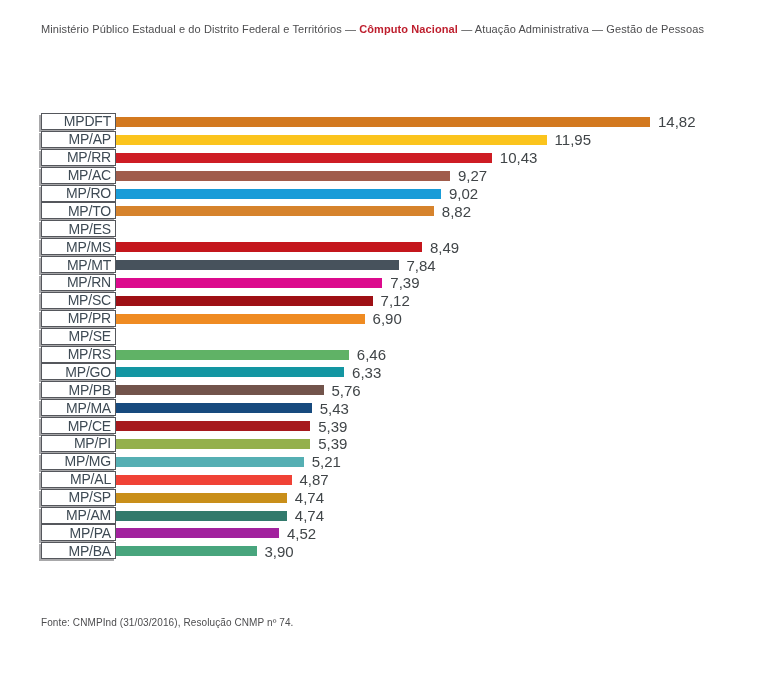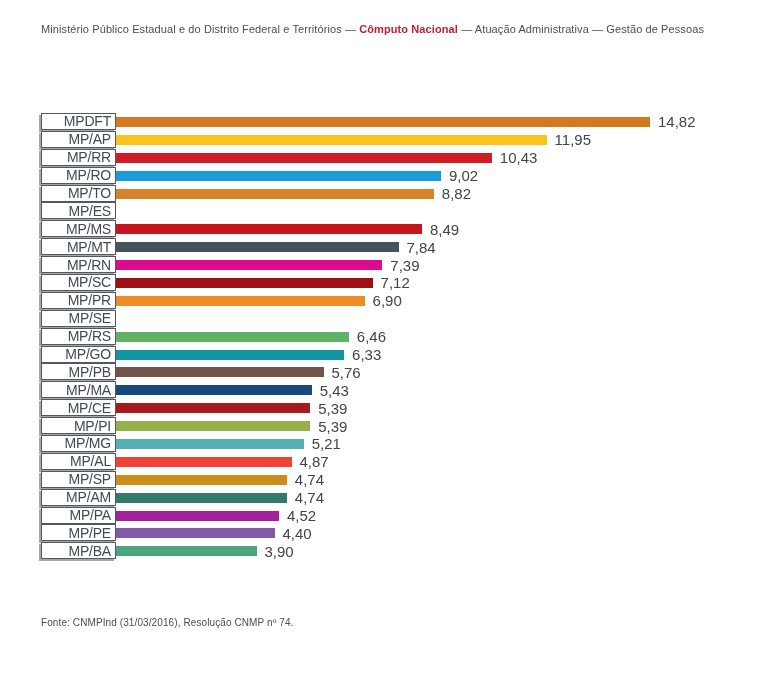--- a/index.html
+++ b/index.html
@@ -62,20 +62,29 @@
     <div class="row">
       <div class="cat-box">
         <span>MP/RR</span>
       </div>
       <div class="bar-wrap">
         <div class="bar" style="width: 375.8px; background: rgb(206, 29, 36);"></div>
         <span class="val">10,43</span>
       </div>
     </div>
 
+    <div class="row">
+      <div class="cat-box">
+        <span>MP/AC</span>
+      </div>
+      <div class="bar-wrap">
+        <div class="bar" style="width: 334px; background: rgb(160, 92, 75);"></div>
+        <span class="val">9,27</span>
+      </div>
+    </div>
 
     <div class="row">
       <div class="cat-box">
         <span>MP/RO</span>
       </div>
       <div class="bar-wrap">
         <div class="bar" style="width: 325px; background: rgb(25, 156, 216);"></div>
         <span class="val">9,02</span>
       </div>
     </div>
@@ -256,29 +265,20 @@
     <div class="row">
       <div class="cat-box">
         <span>MP/PA</span>
       </div>
       <div class="bar-wrap">
         <div class="bar" style="width: 162.9px; background: rgb(162, 34, 158);"></div>
         <span class="val">4,52</span>
       </div>
     </div>
 
-    <div class="row">
-      <div class="cat-box">
-        <span>MP/PE</span>
-      </div>
-      <div class="bar-wrap">
-        <div class="bar" style="width: 158.5px; background: rgb(129, 89, 168);"></div>
-        <span class="val">4,40</span>
-      </div>
-    </div>
 
     <div class="row">
       <div class="cat-box">
         <span>MP/BA</span>
       </div>
       <div class="bar-wrap">
         <div class="bar" style="width: 140.5px; background: rgb(72, 165, 125);"></div>
         <span class="val">3,90</span>
       </div>
     </div>

